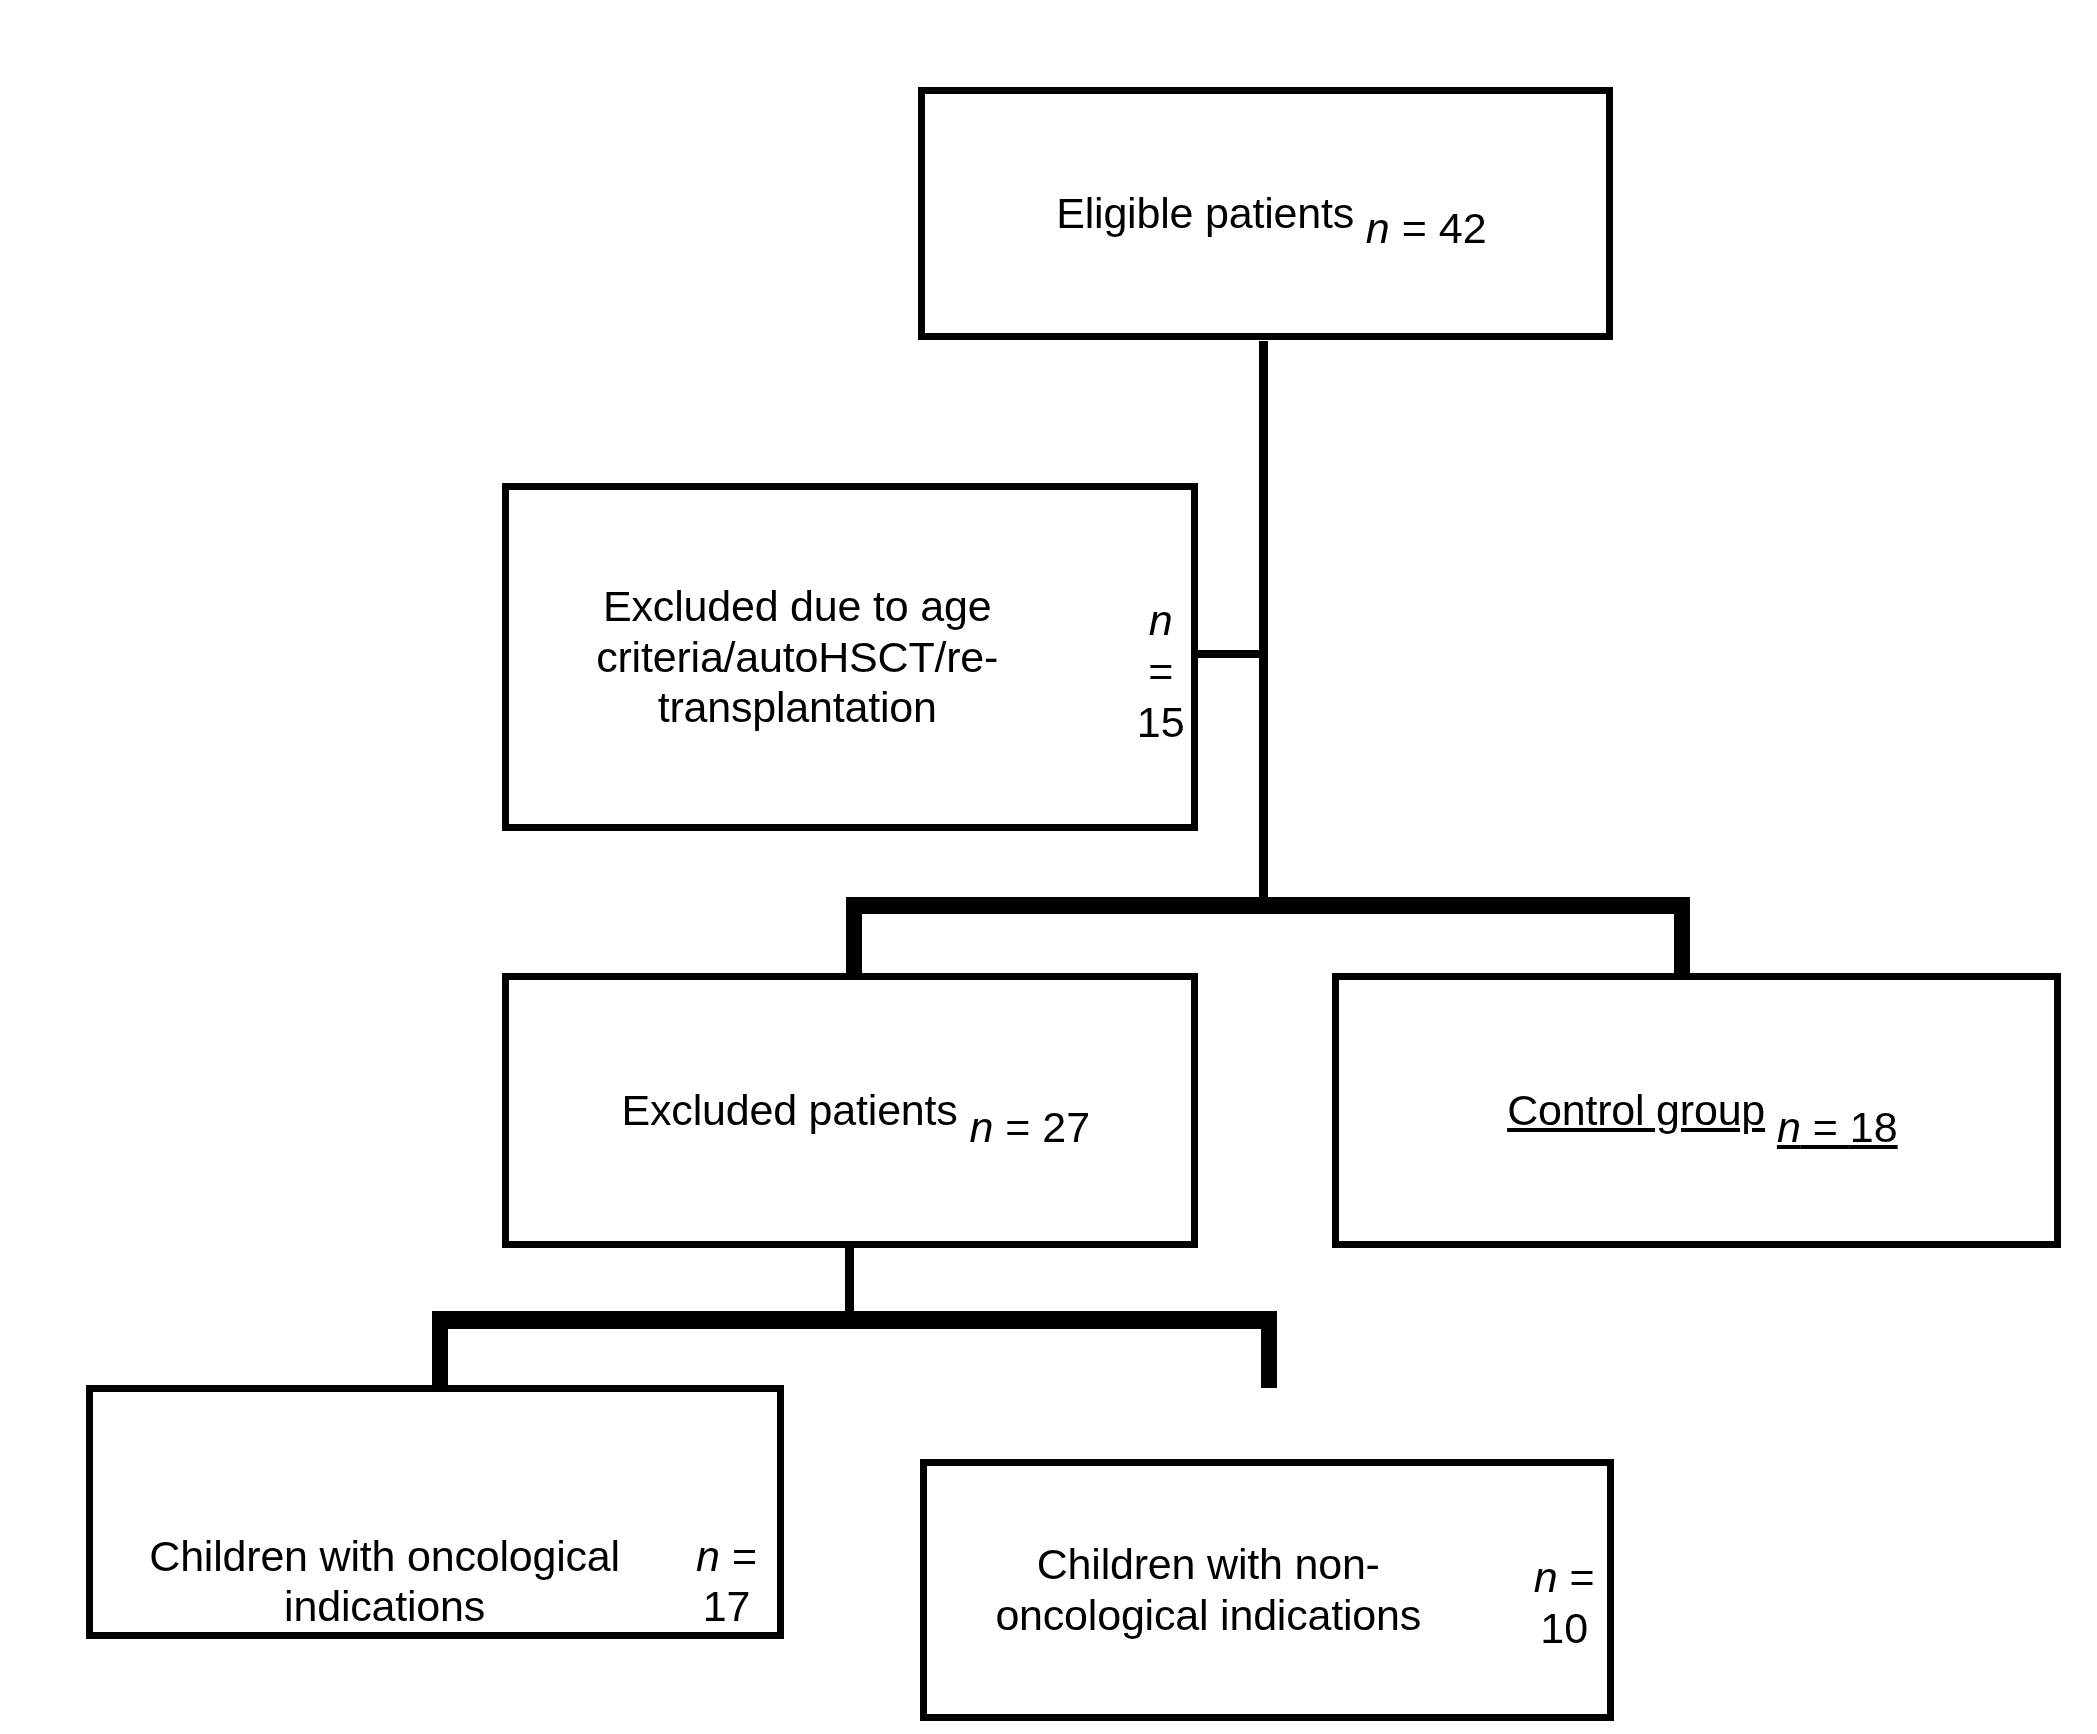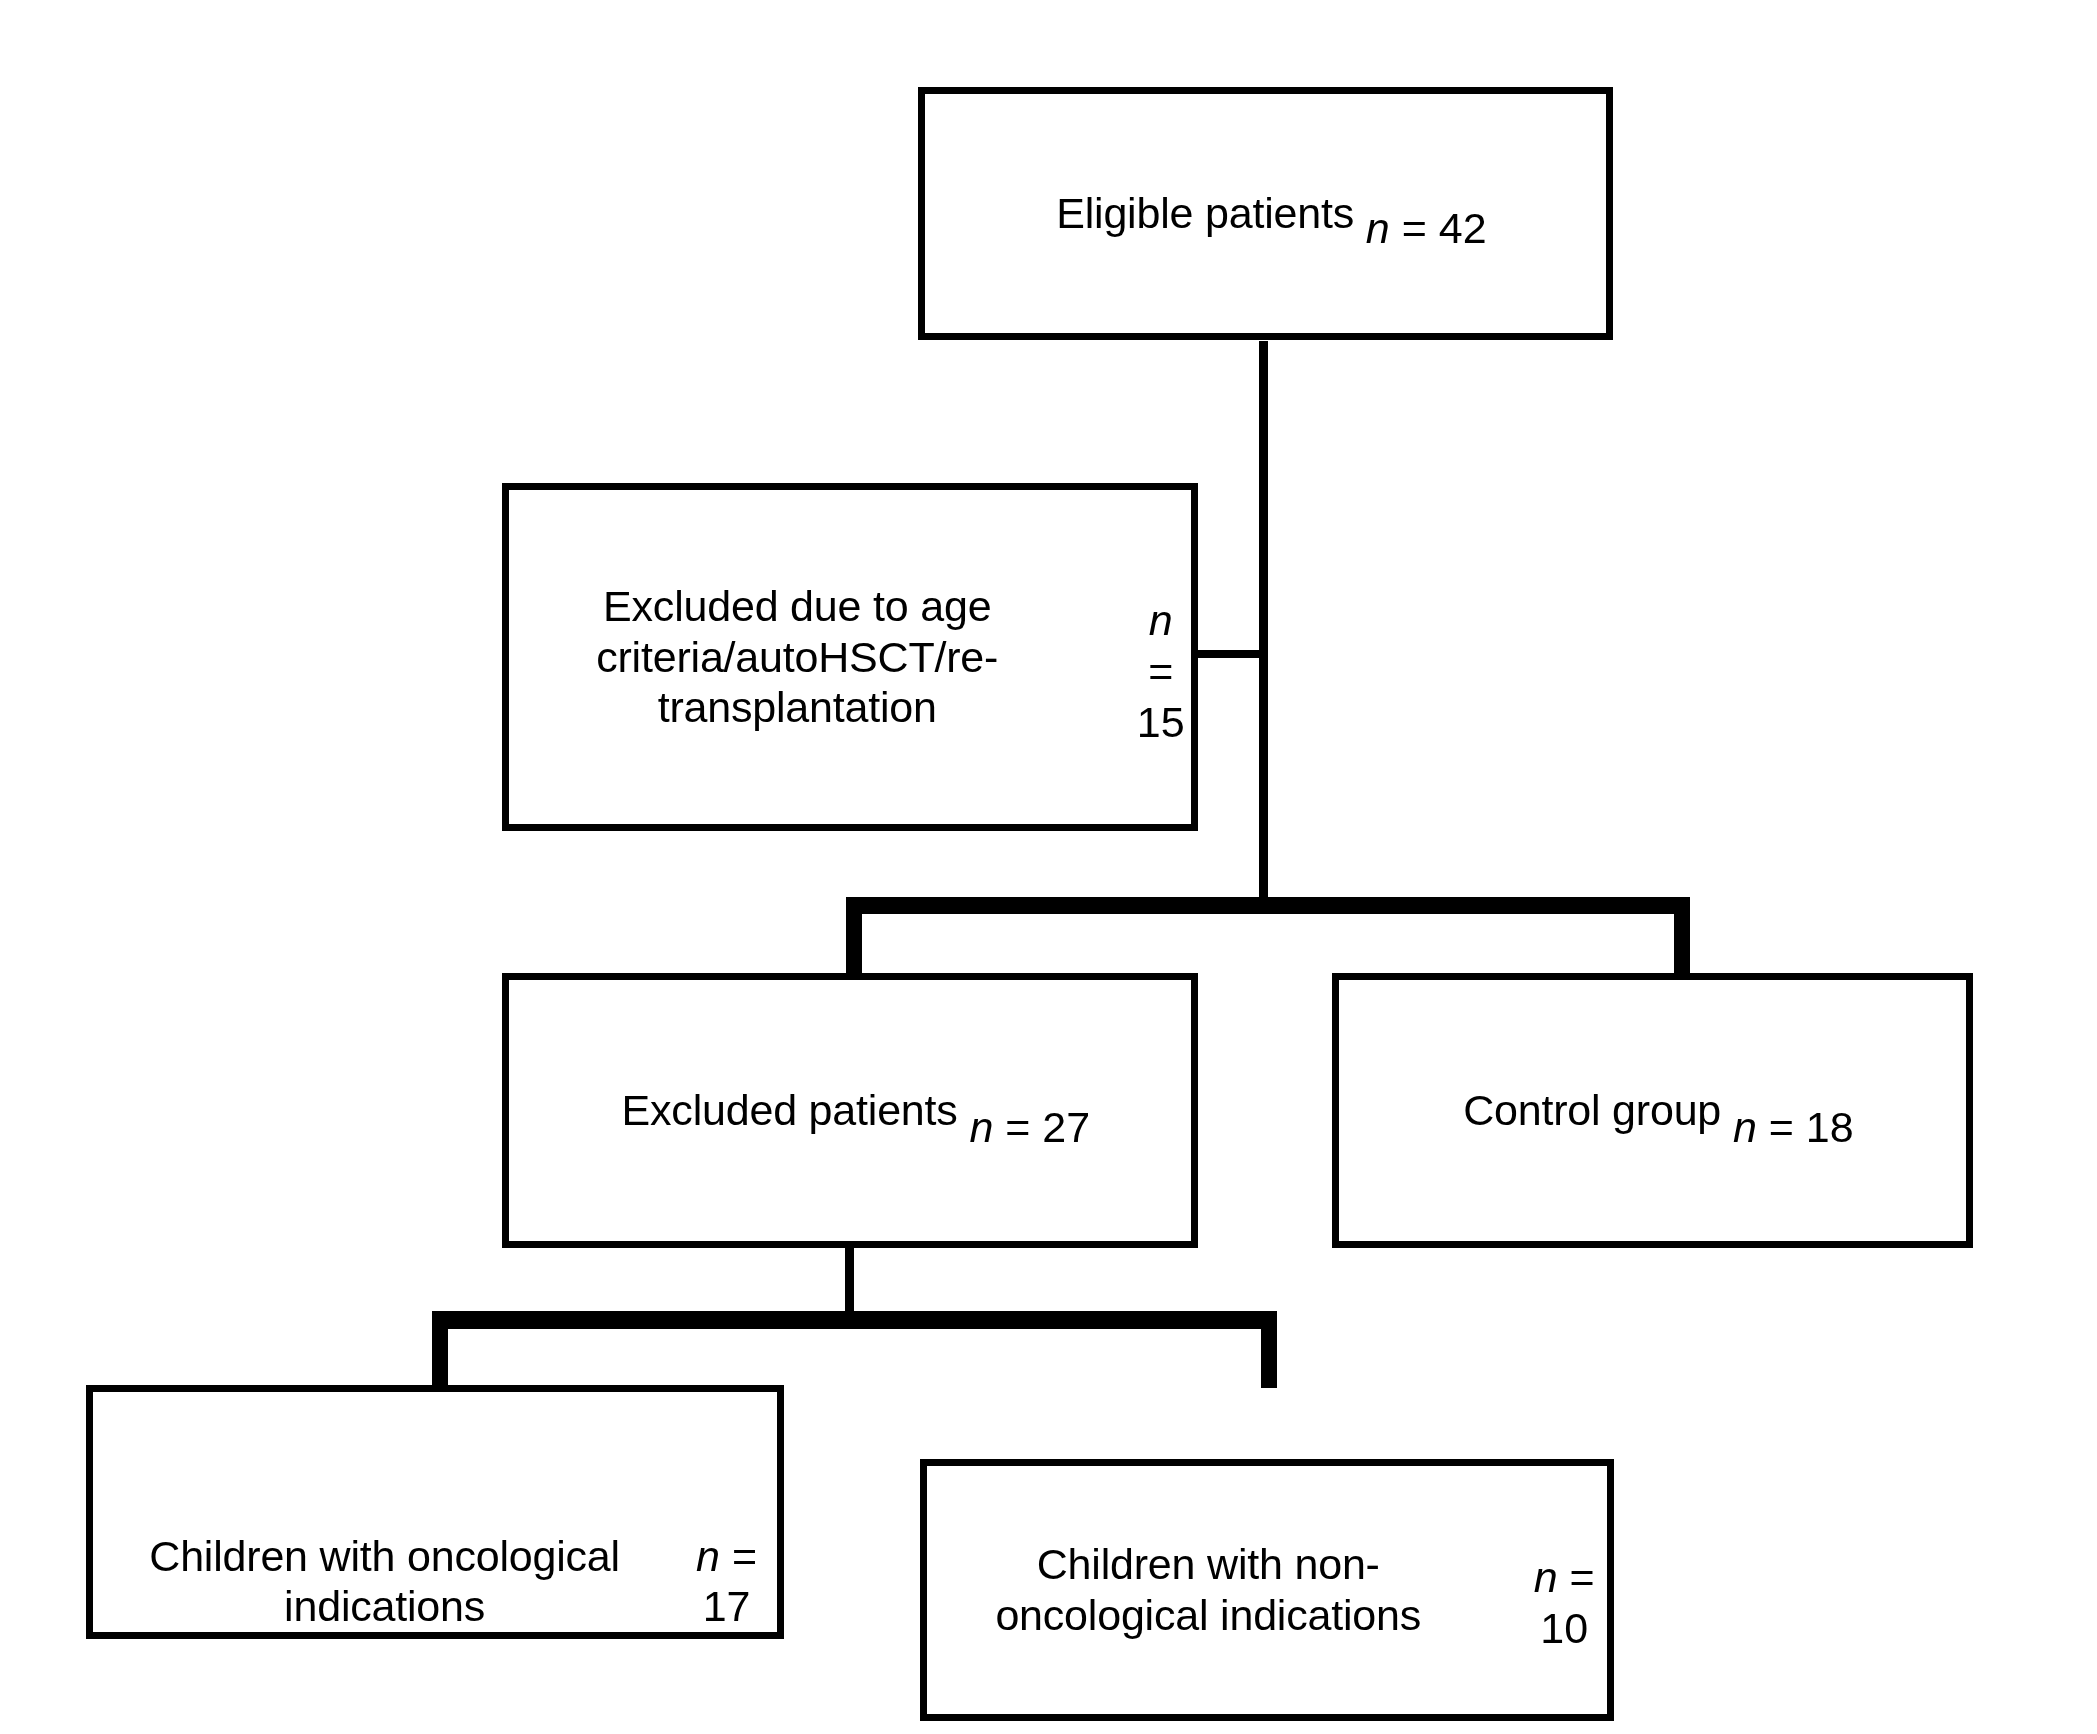--- a/index.html
+++ b/index.html
@@ -58,21 +58,21 @@
   }
   #node-excluded .node-label { padding: 0 17px; }
   #node-excluded .node-count { margin-top: 29px; margin-left: 45px; }
 
   #node-allohsct {
     left: 502px; top: 973px; width: 696px; height: 275px;
   }
   #node-allohsct .node-count { margin-top: 33px; }
 
   #node-control {
-    left: 1332px; top: 973px; width: 641px; height: 275px;
+    left: 1332px; top: 973px; width: 729px; height: 275px; text-decoration: underline;
   }
   #node-control .node-count { margin-top: 33px; }
 
   #node-onco {
     left: 86px; top: 1385px; width: 698px; height: 254px; align-items: flex-end;
   }
   #node-onco .node-label { padding: 0 6.5px; }
   #node-onco .node-count { margin-top: 20px; }
 
   #node-nononco {

